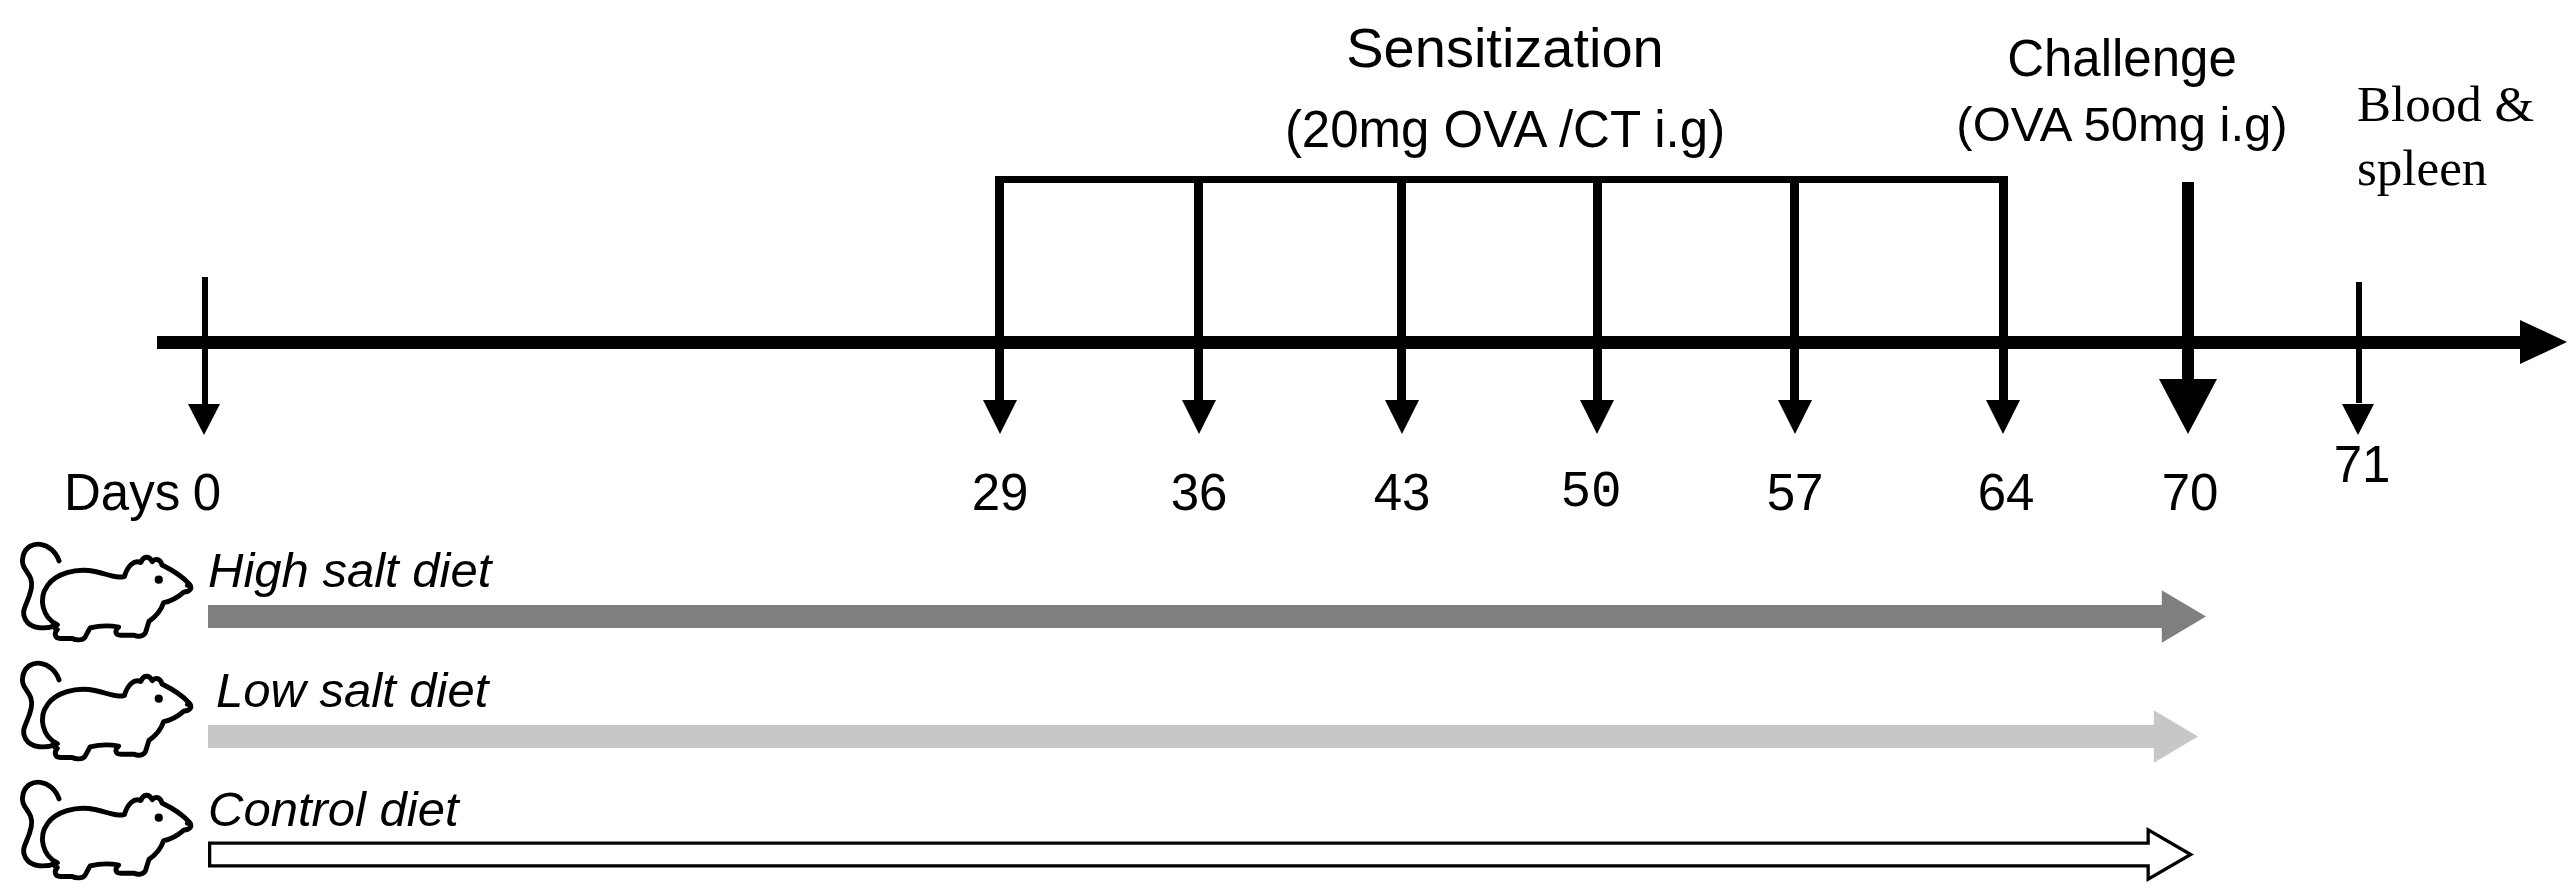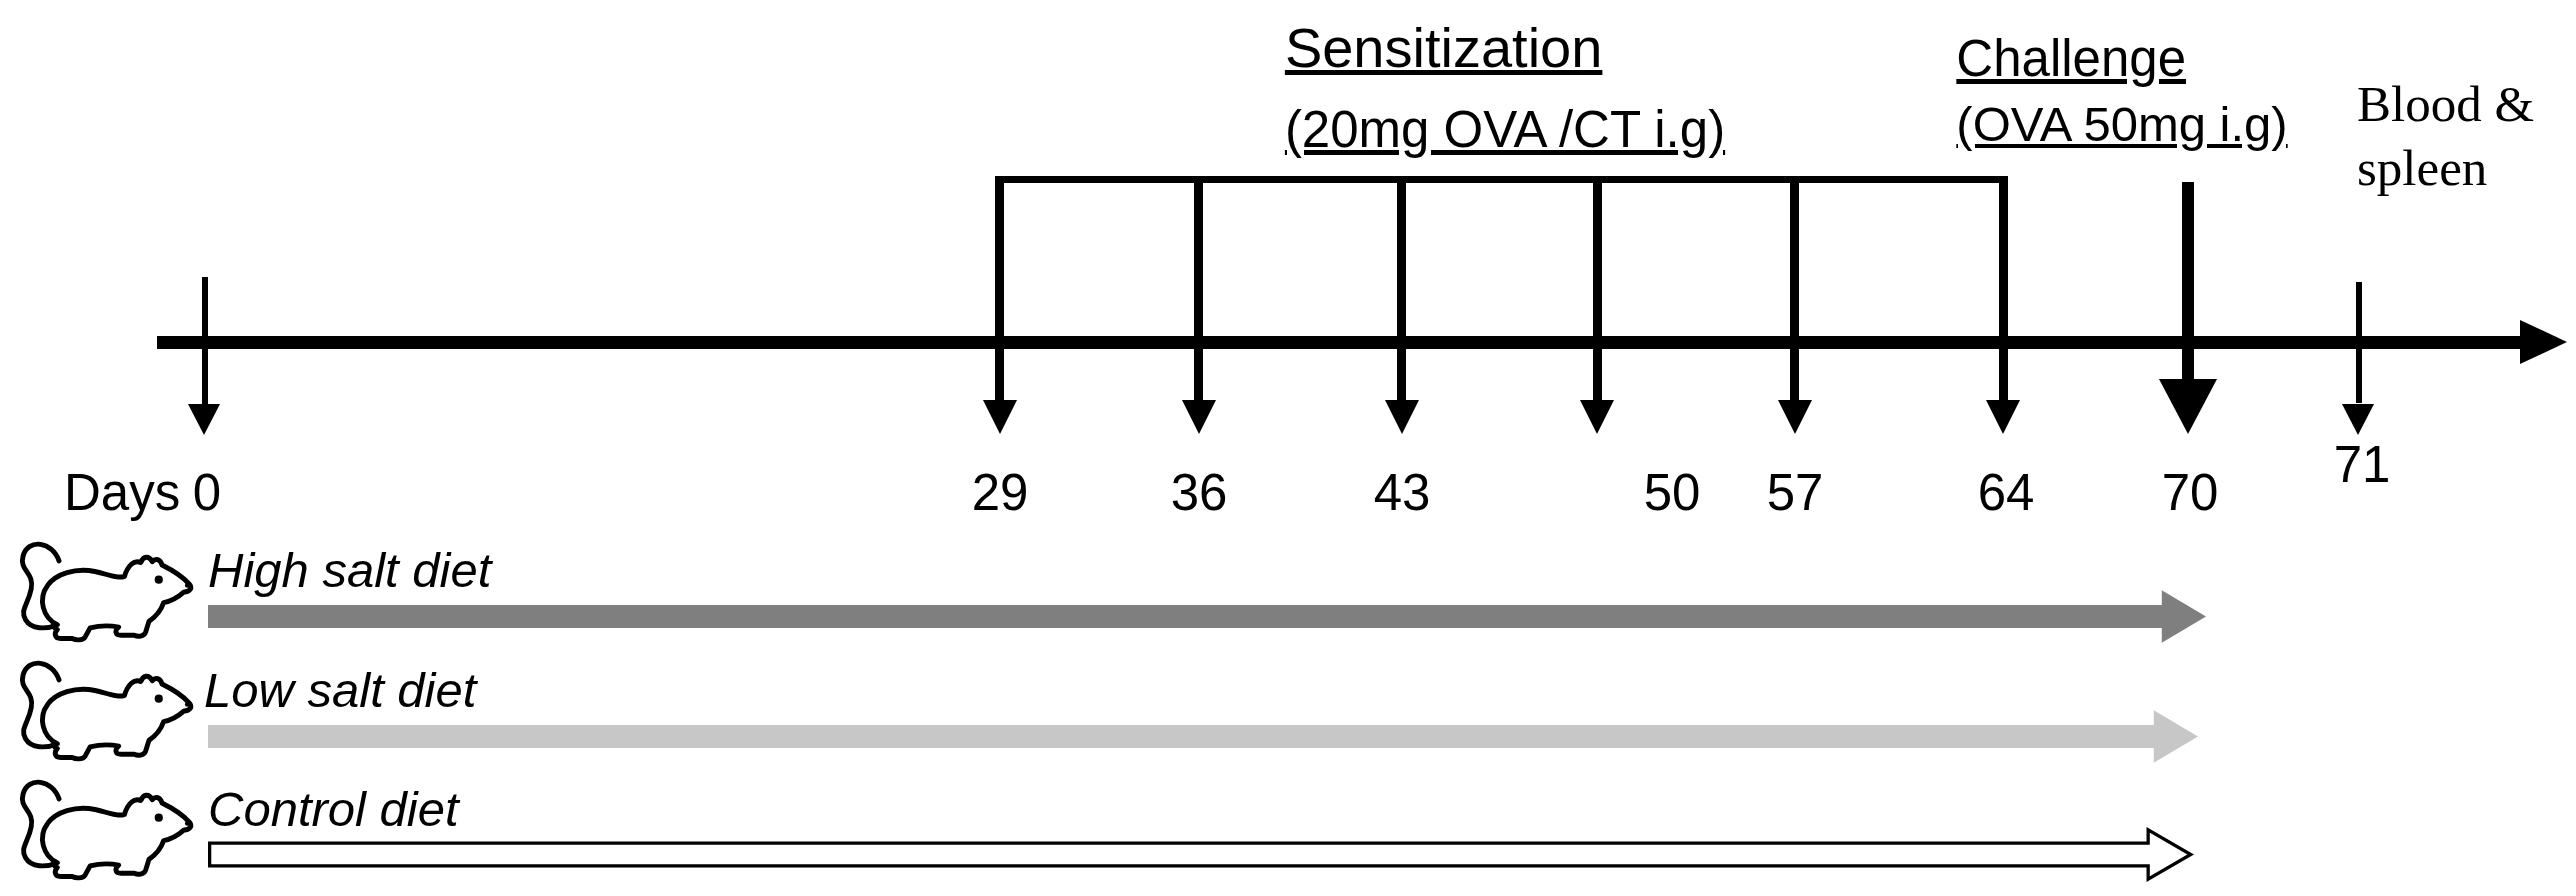--- a/index.html
+++ b/index.html
@@ -12,21 +12,21 @@
   .vshaft{position:absolute;background:#000;}
   .head-down{position:absolute;width:0;height:0;
     border-left:17px solid transparent;border-right:17px solid transparent;
     border-top:34px solid #000;}
   .head-down.small{border-left-width:16.4px;border-right-width:16.4px;border-top-width:31px;}
   .head-down.big{border-left-width:29px;border-right-width:29px;border-top-width:55px;}
   .head-right{position:absolute;width:0;height:0;
     border-top:22px solid transparent;border-bottom:22px solid transparent;
     border-left:47px solid #000;}
   
-  .title{position:absolute;transform:translateX(-50%);white-space:nowrap;text-decoration:underline;}
+  .title{position:absolute;text-align:center;transform:translateX(-50%);white-space:nowrap;}
   .title .l1{font-size:56px;line-height:86px;}
   .title .l2{font-size:51px;line-height:78px;}
   .title-ch .l1{font-size:51px;line-height:66px;}
   .title-ch .l2{font-size:49px;line-height:64px;}
   .sampling{position:absolute;font-size:51px;line-height:64px;white-space:nowrap;}
   .daynum{position:absolute;font-size:51px;line-height:51px;transform:translateX(-50%);white-space:nowrap;}
   .daysword{position:absolute;font-size:51px;line-height:51px;white-space:nowrap;}
   .gline{position:absolute;font-size:49px;line-height:51px;white-space:nowrap;font-style:italic;}
   
   .bar{position:absolute;display:block;}
@@ -84,21 +84,21 @@
   <div class="head-down big" style="left:2159px;top:379px;"></div>
 
   <div class="vshaft" style="left:2356px;top:282px;width:5.7px;height:121px;"></div>
   <div class="head-down small" style="left:2342px;top:404px;"></div>
 
   <div class="daysword" style="left:64px;top:467px;">Days</div>
   <div class="daynum" style="left:207px;top:467px;">0</div>
   <div class="daynum" style="left:1000px;top:467px;">29</div>
   <div class="daynum" style="left:1199px;top:467px;">36</div>
   <div class="daynum" style="left:1402px;top:467px;">43</div>
-  <div class="daynum" style="left:1672px;top:467px;">50</div>
+  <div class="daynum" style="left:1591px;top:467px;font-family:Liberation Mono, monospace;">50</div>
   <div class="daynum" style="left:1795px;top:467px;">57</div>
   <div class="daynum" style="left:2006px;top:467px;">64</div>
   <div class="daynum" style="left:2190px;top:467px;">70</div>
   <div class="daynum" style="left:2362px;top:439px;">71</div>
 
   <svg class="mouse" style="left:9.8px;top:528px;" width="188" height="123" viewBox="0 0 230 150">
     <path fill="none" d="M60,40 C52,16 22,12 16,34 C11,52 30,54 26,74 C22,94 12,100 19,112 C26,124 44,124 58,118"></path>
     <path fill="#ffffff" d="M58,118 C40,110 34,86 46,70 C56,56 80,48 104,53 C122,57 132,62 140,59
       C144,46 152,38 160,42 C163,34 170,33 174,41 C178,36 184,38 186,45
       C200,52 212,60 219,68 C224,73 220,78 213,78 C204,86 194,90 188,91
@@ -117,21 +117,21 @@
     <path fill="none" d="M60,40 C52,16 22,12 16,34 C11,52 30,54 26,74 C22,94 12,100 19,112 C26,124 44,124 58,118"></path>
     <path fill="#ffffff" d="M58,118 C40,110 34,86 46,70 C56,56 80,48 104,53 C122,57 132,62 140,59
       C144,46 152,38 160,42 C163,34 170,33 174,41 C178,36 184,38 186,45
       C200,52 212,60 219,68 C224,73 220,78 213,78 C204,86 194,90 188,91
       C184,103 176,110 170,114 L166,127 C164,133 156,133 152,131 L136,131
       C128,131 128,125 133,121 C118,118 106,120 98,122 L92,133
       C89,138 80,137 76,135 L62,135 C54,135 54,128 58,124 C52,122 54,119 58,118 Z"></path>
     <circle cx="182" cy="63" r="5" fill="#000" stroke="none"></circle>
     <circle cx="217" cy="70" r="3" fill="#000" stroke="none"></circle>
   </svg>
-  <div class="gline" style="left:204px;top:665px;">Low salt diet</div>
+  <div class="gline" style="left:216px;top:665px;">Low salt diet</div>
   <svg class="bar" style="left:208px;top:707px;" width="1990" height="59" viewBox="0 0 2430 72">
     <polygon points="0,22 2376,22 2376,4 2430,36 2376,68 2376,50 0,50" fill="#c7c7c7"></polygon>
   </svg>
 
   <svg class="mouse" style="left:9.8px;top:766px;" width="188" height="123" viewBox="0 0 230 150">
     <path fill="none" d="M60,40 C52,16 22,12 16,34 C11,52 30,54 26,74 C22,94 12,100 19,112 C26,124 44,124 58,118"></path>
     <path fill="#ffffff" d="M58,118 C40,110 34,86 46,70 C56,56 80,48 104,53 C122,57 132,62 140,59
       C144,46 152,38 160,42 C163,34 170,33 174,41 C178,36 184,38 186,45
       C200,52 212,60 219,68 C224,73 220,78 213,78 C204,86 194,90 188,91
       C184,103 176,110 170,114 L166,127 C164,133 156,133 152,131 L136,131

